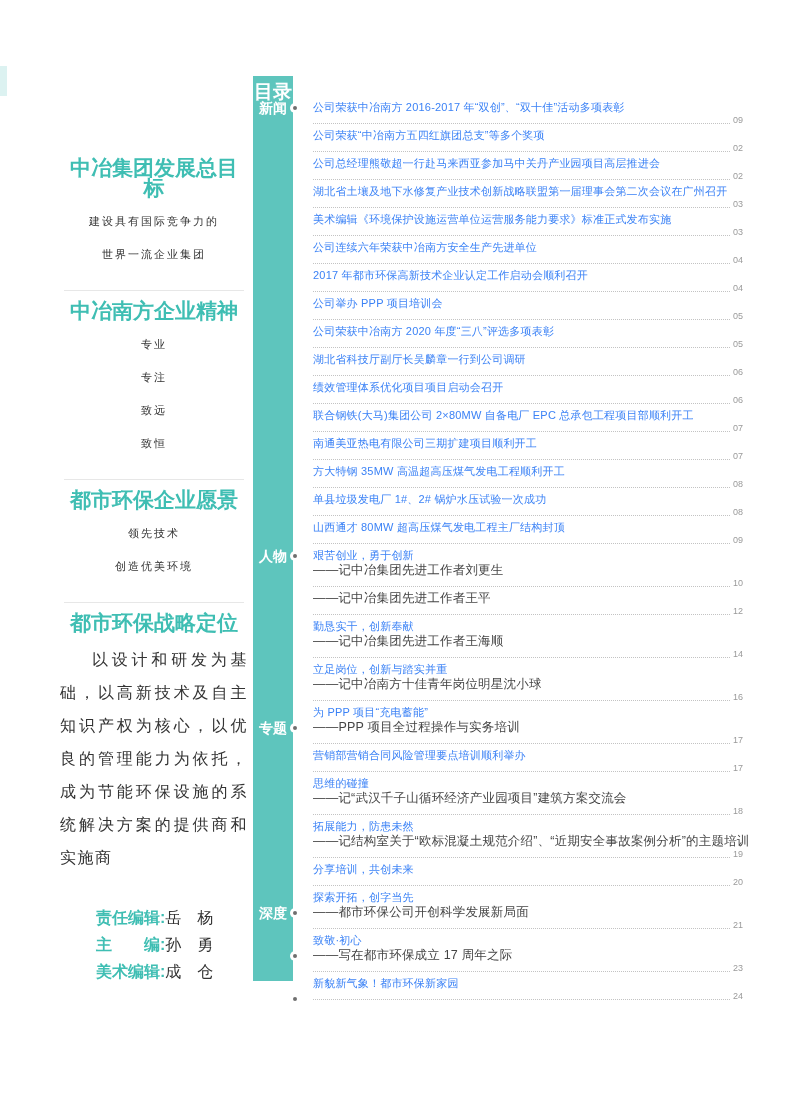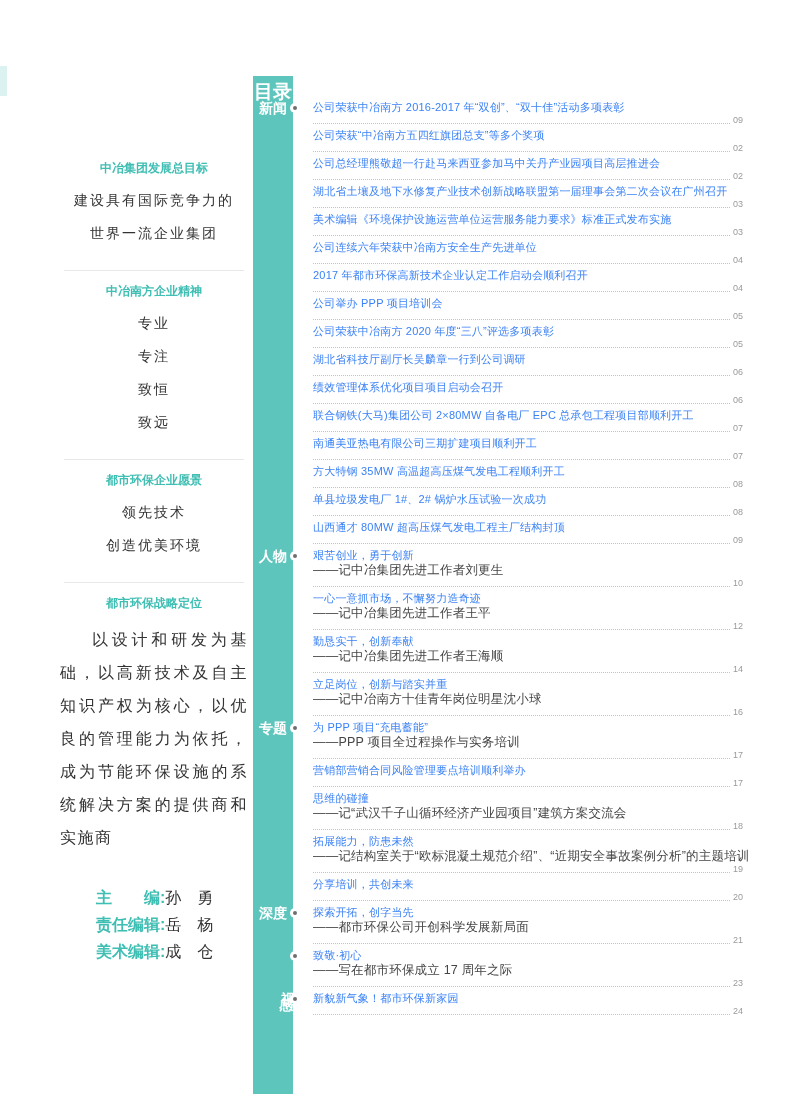--- a/index.html
+++ b/index.html
@@ -12,43 +12,43 @@
   .corner-tab {
     position:absolute; left:0; top:66px; width:7px; height:30px;
     background:rgba(95,197,189,0.22);
   }
   
   .sidebar {
     position:absolute; left:60px; top:148px; width:188px;
     text-align:center; color:#333;
   }
   .sb-heading {
-    font-size:12px; font-weight:bold; color:#3fbeb3;
+    font-size:21px; font-weight:bold; color:#3fbeb3;
     line-height:20px; margin-top:10px;
   }
   .sb-line {
-    font-family:"Liberation Serif", serif; font-size:14px; color:#333;
+    font-family:"Liberation Serif", serif; font-size:11px; color:#333;
     letter-spacing:2px; line-height:20px; margin-top:13px;
   }
   .sb-div {
     border:none; border-top:1px solid #e7e7e7;
     margin:26px 4px 4px 4px;
   }
   .sb-par {
     font-family:"Liberation Serif", serif; font-size:16px; color:#333;
     letter-spacing:1.5px; line-height:33px; text-align:justify;
     text-indent:2em; margin-top:10px;
   }
   .sb-editors { margin-top:30px; text-align:left; padding-left:36px; }
   .sb-editor-row { font-size:16px; line-height:27px; white-space:nowrap; }
   .sb-editor-label { color:#3fbeb3; font-weight:bold; }
   .sb-editor-name { color:#333; }
   
   .tealbar {
-    position:absolute; left:253px; top:76px; width:40px; height:1018px;
+    position:absolute; left:253px; top:76px; width:40px; height:905px;
     background:#5ec5bd;
   }
   .toc-title {
     position:absolute; top:3px; left:0; width:100%;
     color:#ffffff; font-weight:bold; font-size:19px; line-height:26px;
     text-align:center; letter-spacing:0;
   }
   .sec-label {
     position:absolute; left:253px; width:40px; text-align:center;
     color:#ffffff; font-weight:bold; font-size:14px; line-height:18px;
@@ -84,32 +84,32 @@
   <div class="corner-tab"></div>
 
   <aside class="sidebar" id="sidebar">
       <div class="sb-heading">中冶集团发展总目标</div>
       <div class="sb-line">建设具有国际竞争力的</div>
       <div class="sb-line">世界一流企业集团</div>
       <hr class="sb-div">
       <div class="sb-heading">中冶南方企业精神</div>
       <div class="sb-line">专业</div>
       <div class="sb-line">专注</div>
+      <div class="sb-line">致远</div>
       <div class="sb-line">致恒</div>
-      <div class="sb-line">致远</div>
       <hr class="sb-div">
       <div class="sb-heading">都市环保企业愿景</div>
       <div class="sb-line">领先技术</div>
       <div class="sb-line">创造优美环境</div>
       <hr class="sb-div">
       <div class="sb-heading">都市环保战略定位</div>
       <div class="sb-par">以设计和研发为基础，以高新技术及自主知识产权为核心，以优良的管理能力为依托，成为节能环保设施的系统解决方案的提供商和实施商</div>
       <div class="sb-editors">
+        <div class="sb-editor-row"><span class="sb-editor-label">责任编辑:</span><span class="sb-editor-name">岳　杨</span></div>
         <div class="sb-editor-row"><span class="sb-editor-label">主　　编:</span><span class="sb-editor-name">孙　勇</span></div>
-        <div class="sb-editor-row"><span class="sb-editor-label">责任编辑:</span><span class="sb-editor-name">岳　杨</span></div>
         <div class="sb-editor-row"><span class="sb-editor-label">美术编辑:</span><span class="sb-editor-name">成　仓</span></div>
       </div>
     </aside>
 
   <div class="tealbar">
     <div class="toc-title">目录</div>
   </div>
 
   <main class="entries" id="entries">
       <div class="entry">
@@ -242,21 +242,20 @@
   </div>
       <div class="entry">
     <div class="e-title">艰苦创业，勇于创新</div>
     <div class="e-sub">——记中冶集团先进工作者刘更生</div>
     <div class="e-dots">
       <span class="leader"></span>
       <span class="e-page">10</span>
     </div>
   </div>
       <div class="entry">
-    <div class="e-title">一心一意抓市场，不懈努力造奇迹</div>
     <div class="e-sub">——记中冶集团先进工作者王平</div>
     <div class="e-dots">
       <span class="leader"></span>
       <span class="e-page">12</span>
     </div>
   </div>
       <div class="entry">
     <div class="e-title">勤恳实干，创新奉献</div>
     <div class="e-sub">——记中冶集团先进工作者王海顺</div>
     <div class="e-dots">

